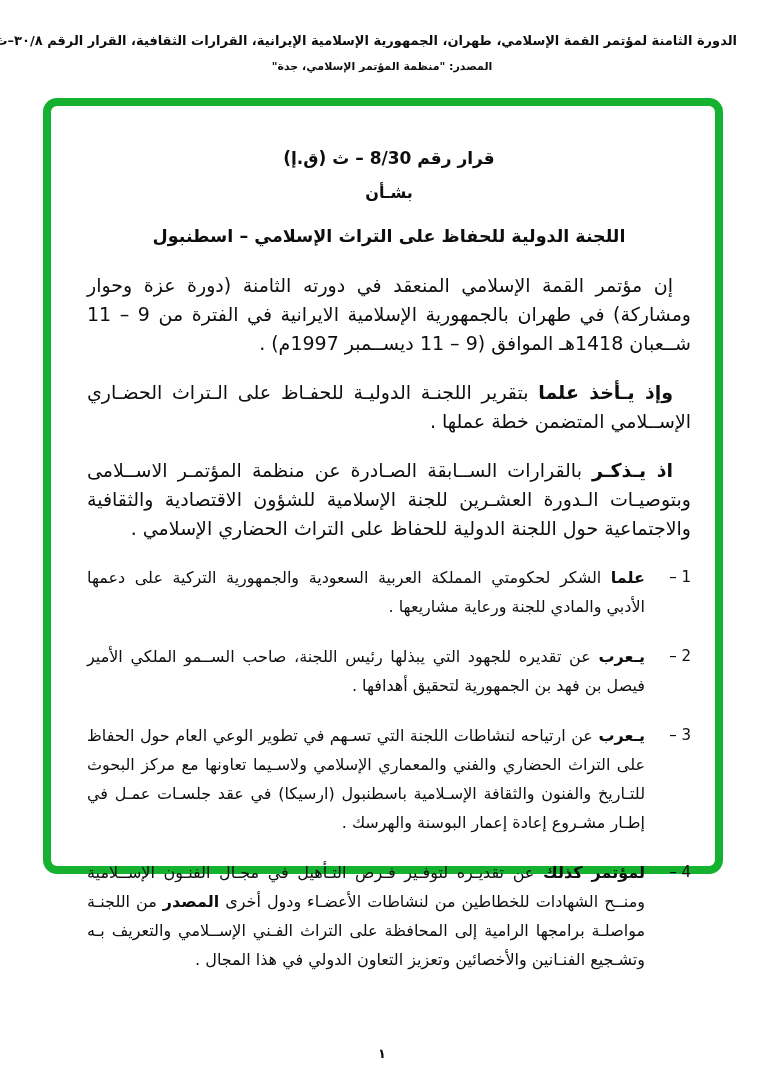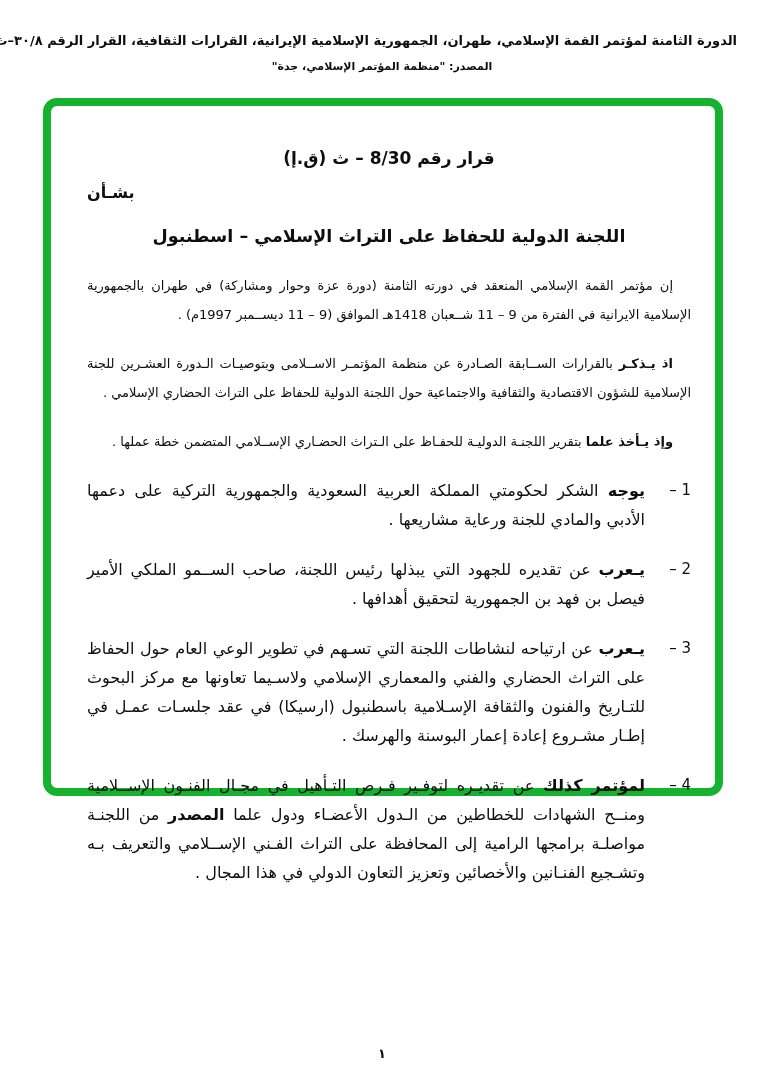--- a/index.html
+++ b/index.html
@@ -35,51 +35,51 @@
     direction: rtl;
     text-align: center;
     font-size: 11px;
     font-weight: bold;
   }
   .frame {
     position: absolute;
     left: 43px;
     top: 98px;
     width: 680px;
-    height: 698px;
+    height: 776px;
     box-sizing: border-box;
     border: 8px solid #14b22e;
     border-radius: 14px;
     background: #ffffff;
   }
   .content {
     direction: rtl;
     padding: 42px 24px 0 36px;
   }
   .t1 {
     text-align: center;
     font-weight: bold;
     font-size: 17px;
     margin-bottom: 15px;
   }
   .t2 {
-    text-align: left;
+    text-align: center;
     font-weight: bold;
     font-size: 16px;
     margin-bottom: 14px;
   }
   .t3 {
     text-align: center;
     font-weight: bold;
     font-size: 17.5px;
     margin-bottom: 25px;
     margin-top: 24px;
   }
   .para {
-    font-size: 13px;
+    font-size: 19px;
     line-height: 29px;
     text-align: justify;
     margin: 0 0 20px 0;
     text-indent: 18px;
   }
   .para b, .itxt b {
     font-weight: bold;
   }
   .item {
     display: flex;
@@ -117,40 +117,40 @@
 
 <div class="frame" style="border-color: rgb(20, 178, 46);">
   <div class="content">
 
     <div class="t1">قرار رقم 8/30 – ث (ق.إ)</div>
     <div class="t2">بشـأن</div>
     <div class="t3">اللجنة الدولية للحفاظ على التراث الإسلامي – اسطنبول</div>
 
     <p class="para"><span>إن مؤتمر القمة الإسلامي المنعقد في دورته الثامنة (دورة عزة وحوار ومشاركة) في طهران بالجمهورية الإسلامية الايرانية في الفترة من 9 – 11 شــعبان 1418هـ الموافق (9 – 11 ديســمبر 1997م) .</span></p>
 
+    <p class="para"><b>وإذ يـأخذ علما</b><span> بتقرير اللجنـة الدوليـة للحفـاظ على الـتراث الحضـاري الإســلامي المتضمن خطة عملها .</span></p>
+
     <p class="para"><b>اذ يـذكـر</b><span> بالقرارات الســابقة الصـادرة عن منظمة المؤتمـر الاســلامى وبتوصيـات الـدورة العشـرين للجنة الإسلامية للشؤون الاقتصادية والثقافية والاجتماعية حول اللجنة الدولية للحفاظ على التراث الحضاري الإسلامي .</span></p>
-
-    <p class="para"><b>وإذ يـأخذ علما</b><span> بتقرير اللجنـة الدوليـة للحفـاظ على الـتراث الحضـاري الإســلامي المتضمن خطة عملها .</span></p>
 
     <div class="item">
       <span class="num">1 –</span>
-      <div class="itxt"><b>يوجه</b><span> الشكر لحكومتي المملكة العربية السعودية والجمهورية التركية على دعمها الأدبي والمادي للجنة ورعاية مشاريعها .</span></div>
+      <div class="itxt"><b>علما</b><span> الشكر لحكومتي المملكة العربية السعودية والجمهورية التركية على دعمها الأدبي والمادي للجنة ورعاية مشاريعها .</span></div>
     </div>
 
     <div class="item">
       <span class="num">2 –</span>
       <div class="itxt"><b>يـعرب</b><span> عن تقديره للجهود التي يبذلها رئيس اللجنة، صاحب الســمو الملكي الأمير فيصل بن فهد بن الجمهورية لتحقيق أهدافها .</span></div>
     </div>
 
     <div class="item">
       <span class="num">3 –</span>
       <div class="itxt"><b>يـعرب</b><span> عن ارتياحه لنشاطات اللجنة التي تسـهم في تطوير الوعي العام حول الحفاظ على التراث الحضاري والفني والمعماري الإسلامي ولاسـيما تعاونها مع مركز البحوث للتـاريخ والفنون والثقافة الإسـلامية باسطنبول (ارسيكا) في عقد جلسـات عمـل في إطـار مشـروع إعادة إعمار البوسنة والهرسك .</span></div>
     </div>
 
     <div class="item">
       <span class="num">4 –</span>
-      <div class="itxt"><b>لمؤتمر كذلك</b><span> عن تقديـره لتوفـير فـرص التـأهيل في مجـال الفنـون الإســلامية ومنــح الشهادات للخطاطين من الـدول الأعضـاء ودول علما </span><b>المصدر</b><span> من اللجنـة مواصلـة برامجها الرامية إلى المحافظة على التراث الفـني الإســلامي والتعريف بـه وتشـجيع الفنـانين والأخصائين وتعزيز التعاون الدولي في هذا المجال .</span></div>
+      <div class="itxt"><b>لمؤتمر كذلك</b><span> عن تقديـره لتوفـير فـرص التـأهيل في مجـال الفنـون الإســلامية ومنــح الشهادات للخطاطين من لنشاطات الأعضـاء ودول أخرى </span><b>المصدر</b><span> من اللجنـة مواصلـة برامجها الرامية إلى المحافظة على التراث الفـني الإســلامي والتعريف بـه وتشـجيع الفنـانين والأخصائين وتعزيز التعاون الدولي في هذا المجال .</span></div>
     </div>
 
   </div>
 </div>
 
 <div class="pagenum">١</div>
 
 </body></html>

